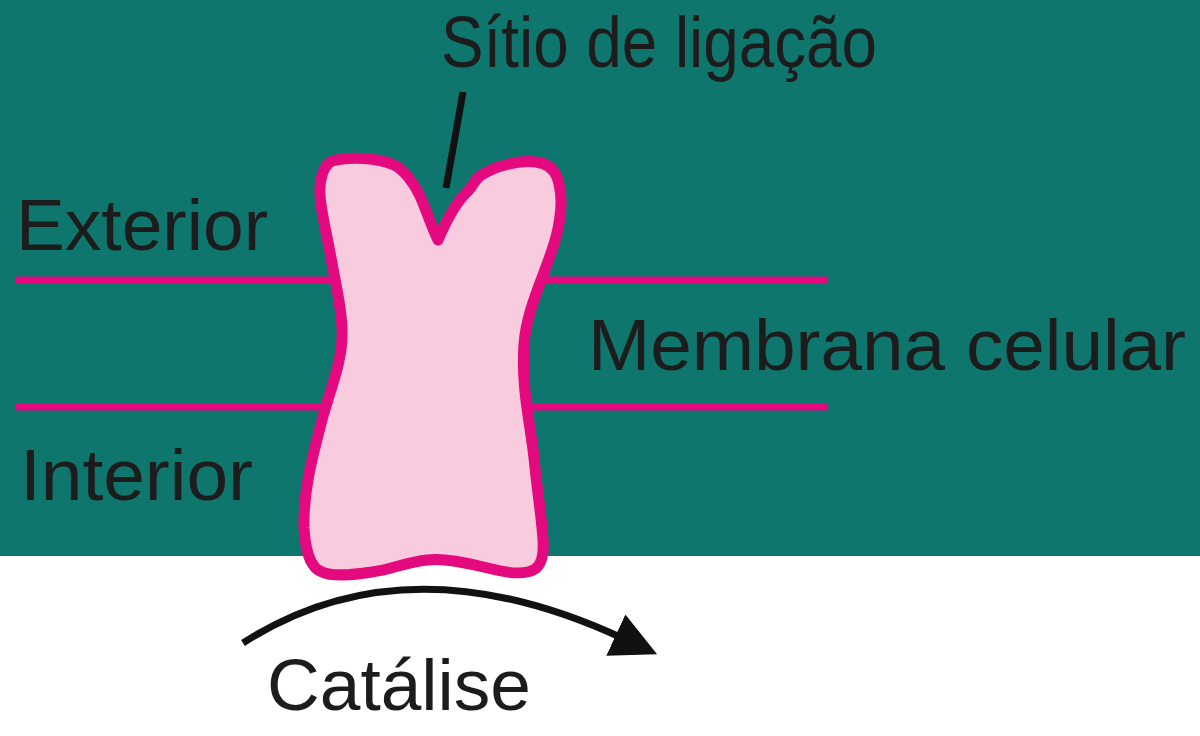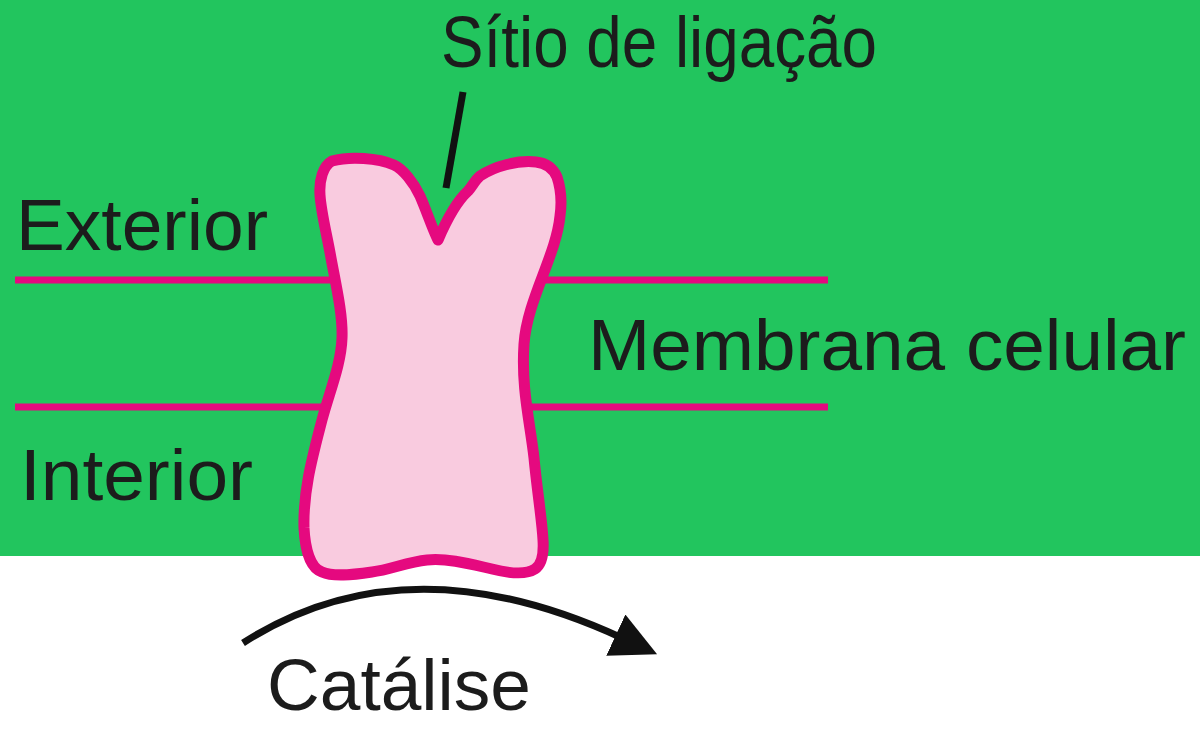--- a/index.html
+++ b/index.html
@@ -7,21 +7,21 @@
     padding: 0;
     width: 1200px;
     height: 736px;
     background: #ffffff;
     overflow: hidden;
   }
   .stage {
     position: relative;
     width: 1200px;
     height: 556px;
-    background: #22c55e;
+    background: #0f766e;
   }
   svg text {
     font-family: "Liberation Sans", "DejaVu Sans", sans-serif;
     font-size: 72px;
     font-weight: 400;
   }
 </style>
 </head>
 <body>
 

